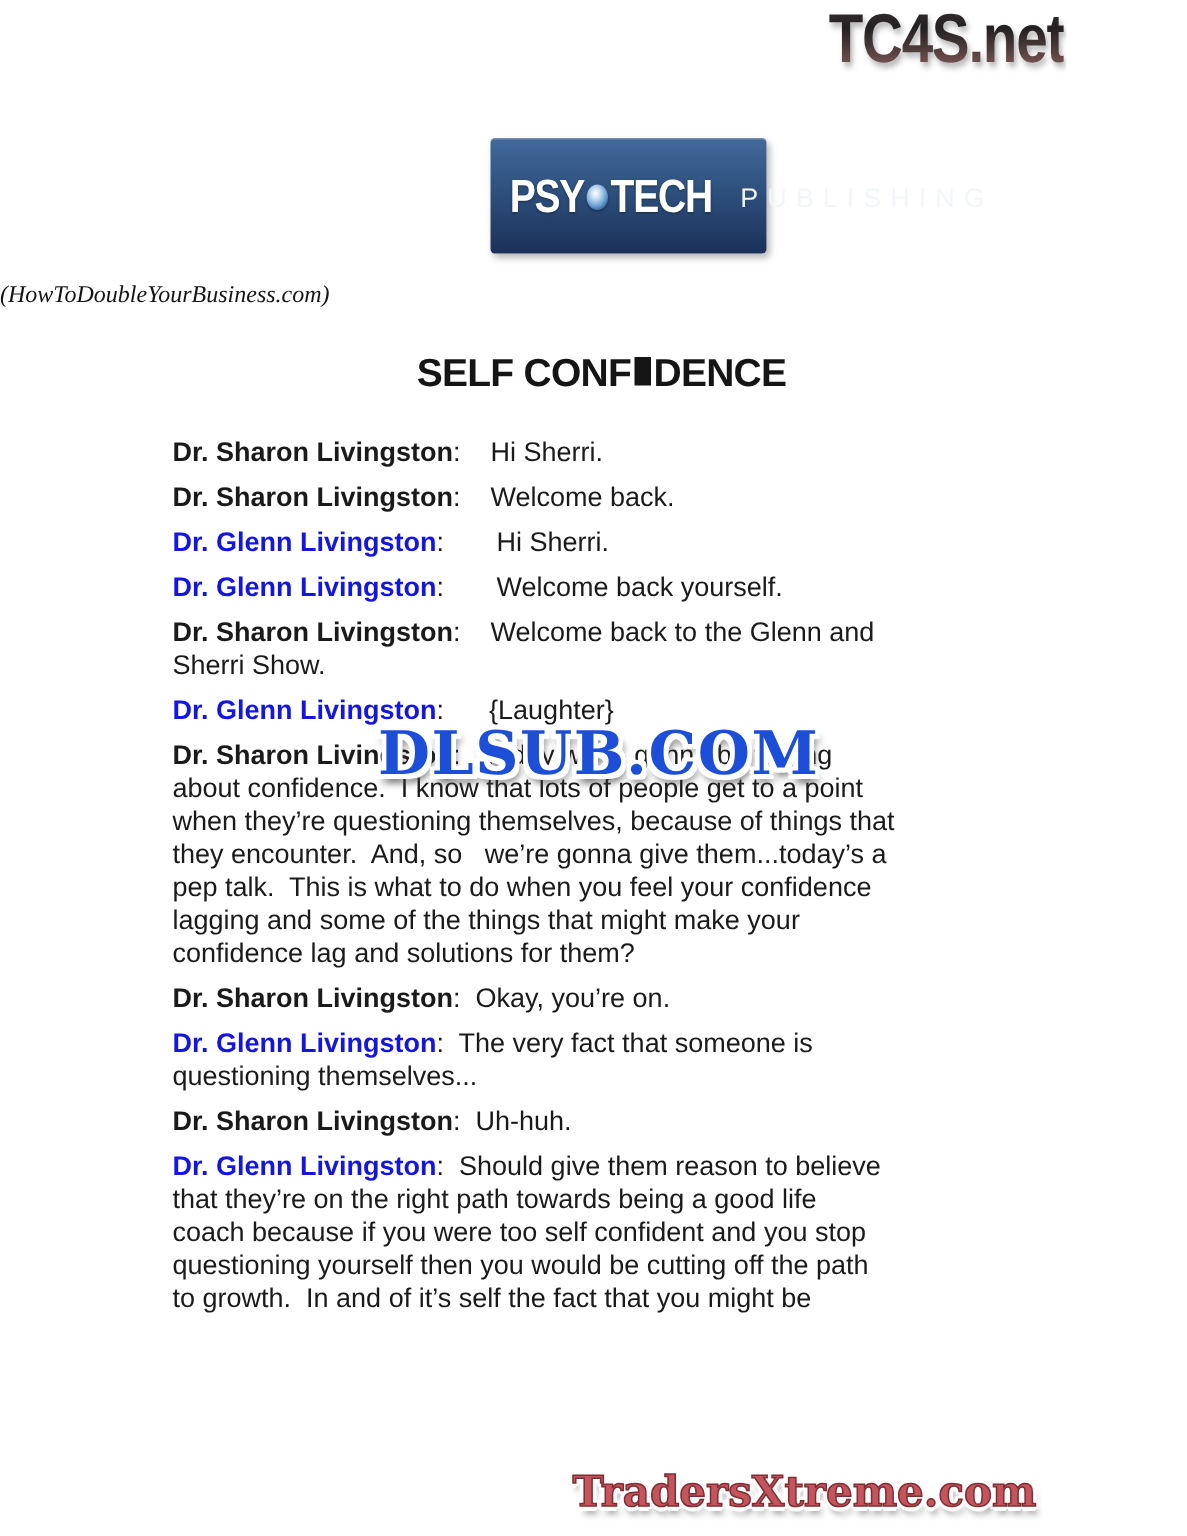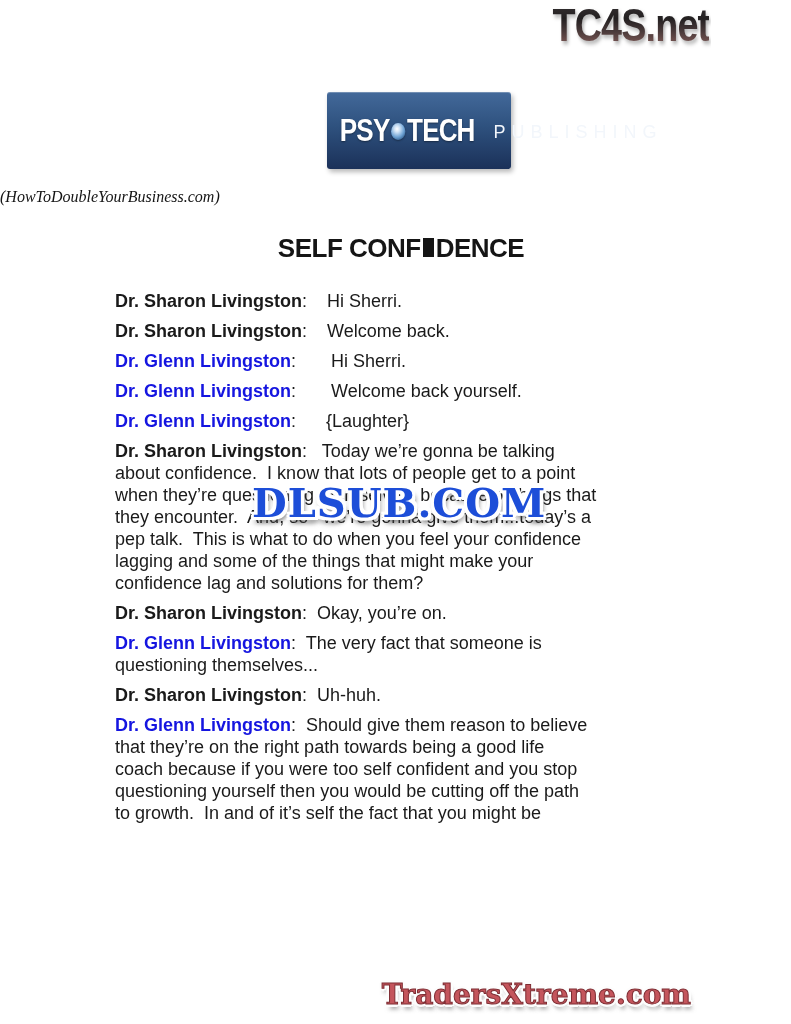--- a/index.html
+++ b/index.html
@@ -113,20 +113,22 @@
 
   <div class="site-line">(HowToDoubleYourBusiness.com)</div>
 
   <div class="doc-title"><span>SELF CONF</span><span class="fat-i">I</span><span>DENCE</span></div>
 
   <div class="transcript">
       <p class="line"><span class="speaker" style="color: rgb(26, 26, 26);">Dr. Sharon Livingston</span><span class="colon">:</span><span class="utterance">    Hi Sherri.</span></p>
       <p class="line"><span class="speaker" style="color: rgb(26, 26, 26);">Dr. Sharon Livingston</span><span class="colon">:</span><span class="utterance">    Welcome back.</span></p>
       <p class="line"><span class="speaker" style="color: rgb(21, 21, 224);">Dr. Glenn Livingston</span><span class="colon">:</span><span class="utterance">       Hi Sherri.</span></p>
       <p class="line"><span class="speaker" style="color: rgb(21, 21, 224);">Dr. Glenn Livingston</span><span class="colon">:</span><span class="utterance">       Welcome back yourself.</span></p>
+      <p class="line"><span class="speaker" style="color: rgb(26, 26, 26);">Dr. Sharon Livingston</span><span class="colon">:</span><span class="utterance">    Welcome back to the Glenn and
+Sherri Show.</span></p>
       <p class="line"><span class="speaker" style="color: rgb(21, 21, 224);">Dr. Glenn Livingston</span><span class="colon">:</span><span class="utterance">      {Laughter}</span></p>
       <p class="line"><span class="speaker" style="color: rgb(26, 26, 26);">Dr. Sharon Livingston</span><span class="colon">:</span><span class="utterance">   Today we’re gonna be talking
 about confidence.  I know that lots of people get to a point
 when they’re questioning themselves, because of things that
 they encounter.  And, so   we’re gonna give them...today’s a
 pep talk.  This is what to do when you feel your confidence
 lagging and some of the things that might make your
 confidence lag and solutions for them?</span></p>
       <p class="line"><span class="speaker" style="color: rgb(26, 26, 26);">Dr. Sharon Livingston</span><span class="colon">:</span><span class="utterance">  Okay, you’re on.</span></p>
       <p class="line"><span class="speaker" style="color: rgb(21, 21, 224);">Dr. Glenn Livingston</span><span class="colon">:</span><span class="utterance">  The very fact that someone is

